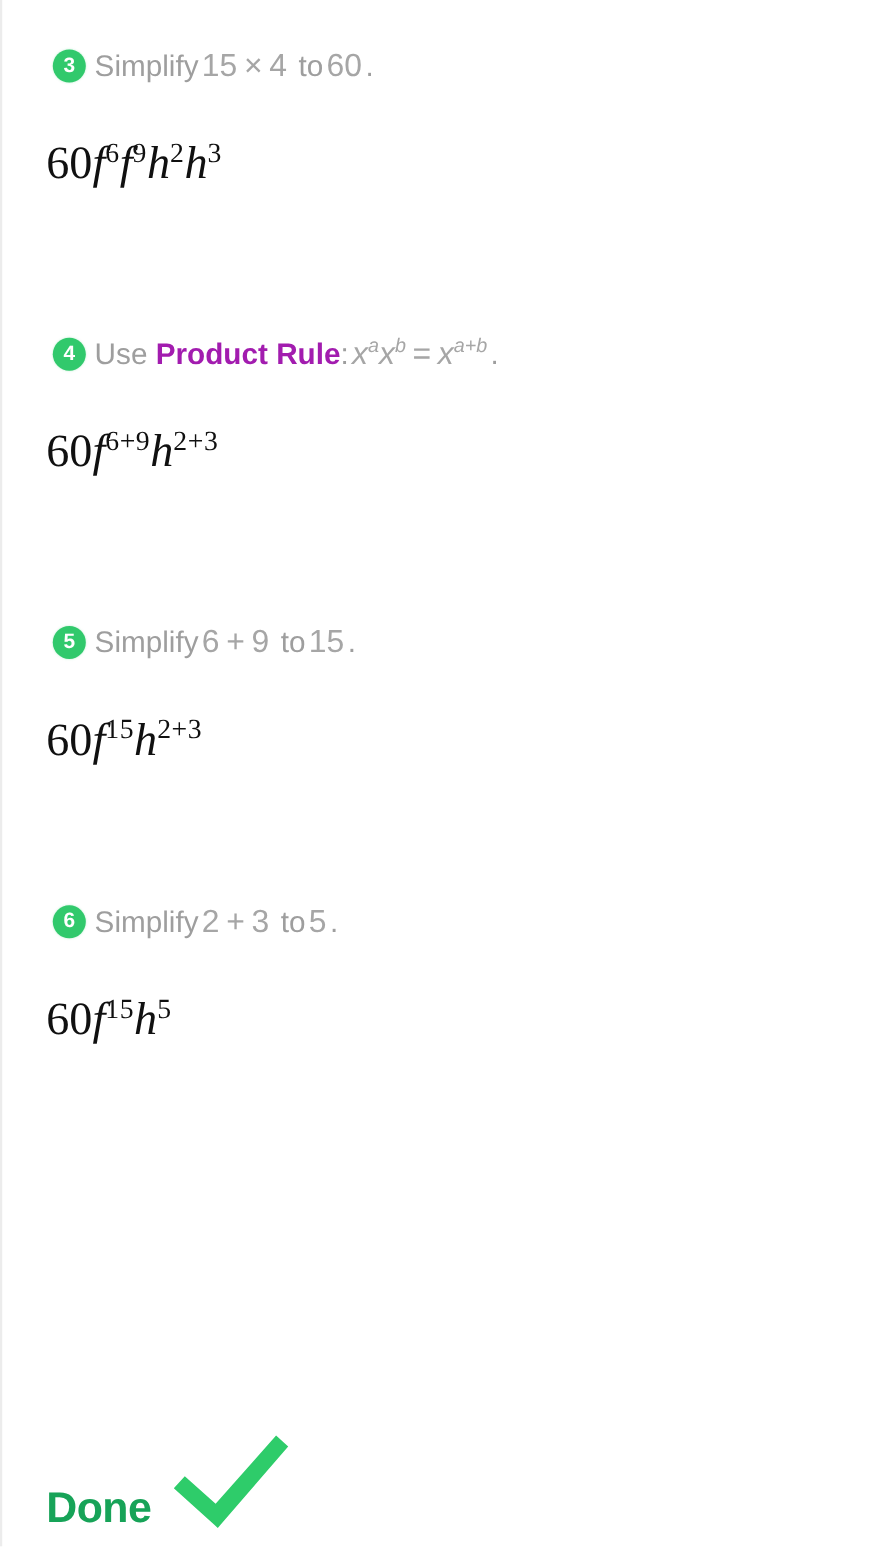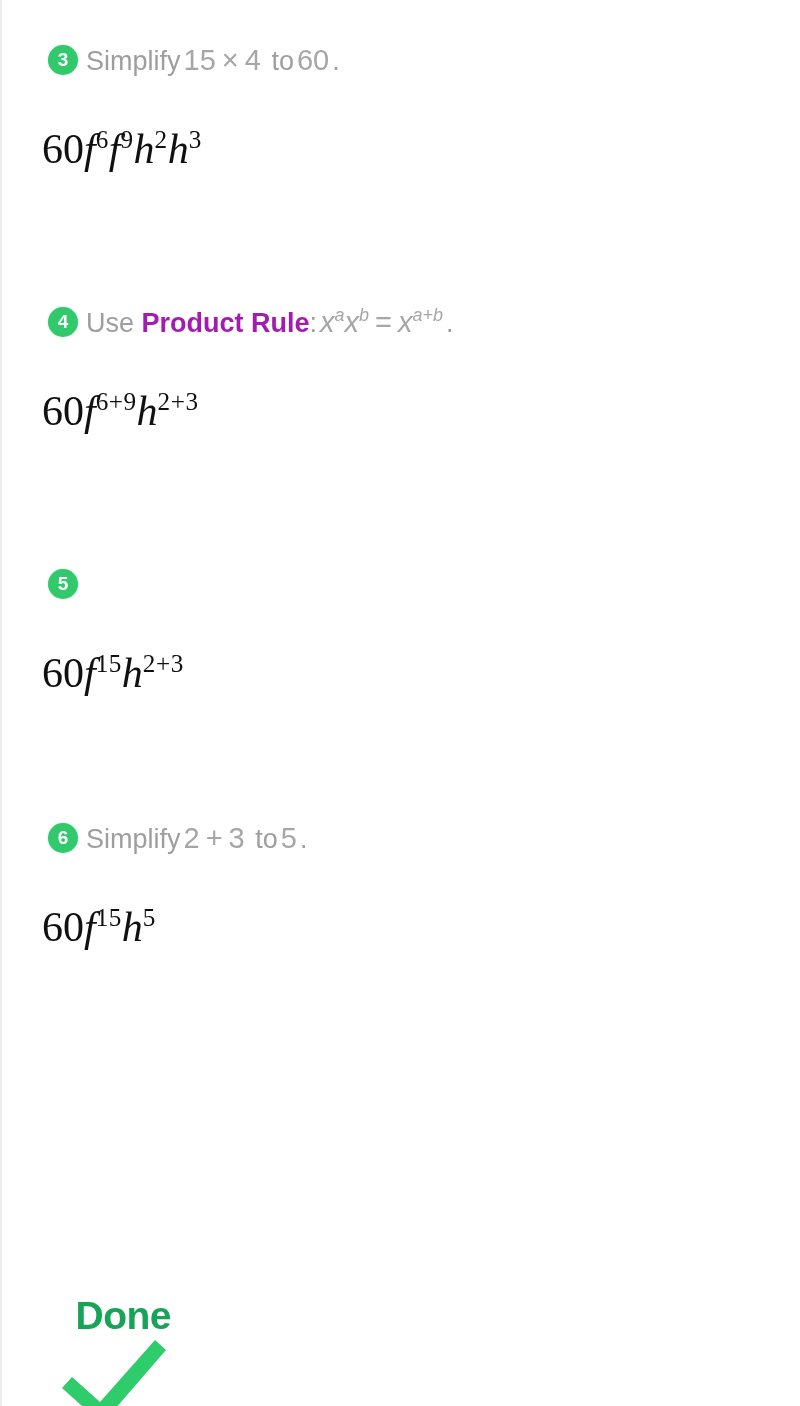--- a/index.html
+++ b/index.html
@@ -121,21 +121,20 @@
   .gap-md { height: 120px; }
 
   
   .done-row {
     position: absolute;
     left: 40px;
     top: 1296px;
     display: flex;
     align-items: flex-end;
     height: 96px;
-    flex-direction: column;
   }
   .done-label {
     font-family: "Liberation Sans", sans-serif;
     font-size: 39px;
     font-weight: bold;
     color: #17a358;
     line-height: 40px;
     letter-spacing: -0.5px;
   }
   .check-wrap {
@@ -165,20 +164,21 @@
         <div class="head-text"><span>Use</span> <span class="strong">Product Rule</span><span>:</span><span class="mi"><span class="var">x</span><sup>a</sup><span class="var">x</span><sup>b</sup><span class="op">=</span><span class="var">x</span><sup>a+b</sup></span><span>.</span></div>
       </div>
       <div class="result"><span class="num">60</span><span class="var">f</span><sup>6+9</sup><span class="var">h</span><sup>2+3</sup></div>
     </div>
 
     <div class="gap-lg"></div>
 
     <div class="step">
       <div class="step-head">
         <div class="badge">5</div>
+        <div class="head-text"><span>Simplify</span><span class="mi"><span>6</span><span class="op">+</span><span>9</span></span> <span>to</span><span class="mi">15</span><span>.</span></div>
       </div>
       <div class="result"><span class="num">60</span><span class="var">f</span><sup>15</sup><span class="var">h</span><sup>2+3</sup></div>
     </div>
 
     <div class="gap-md"></div>
 
     <div class="step">
       <div class="step-head">
         <div class="badge">6</div>
         <div class="head-text"><span>Simplify</span><span class="mi"><span>2</span><span class="op">+</span><span>3</span></span> <span>to</span><span class="mi">5</span><span>.</span></div>

